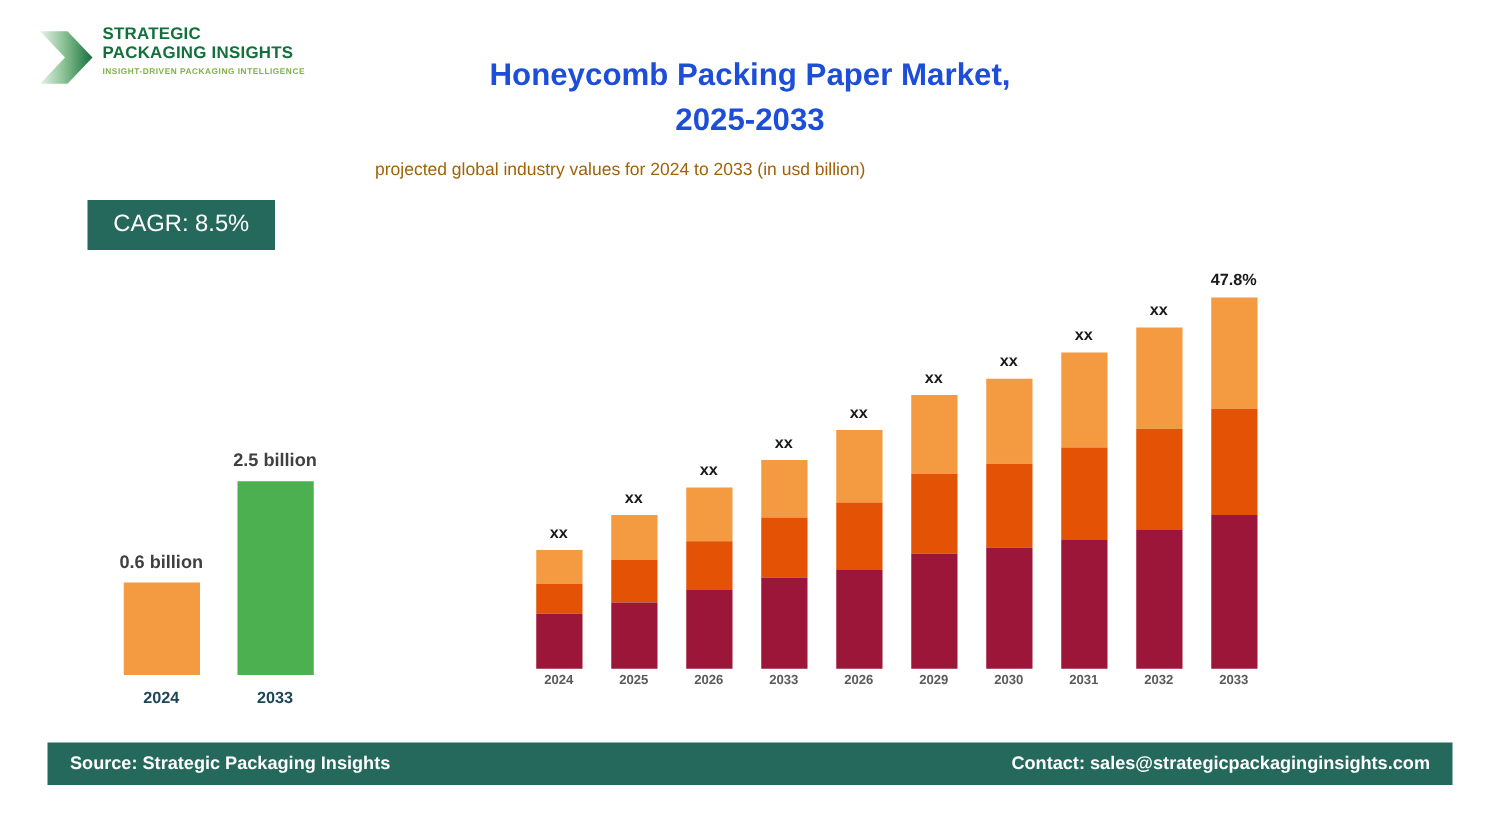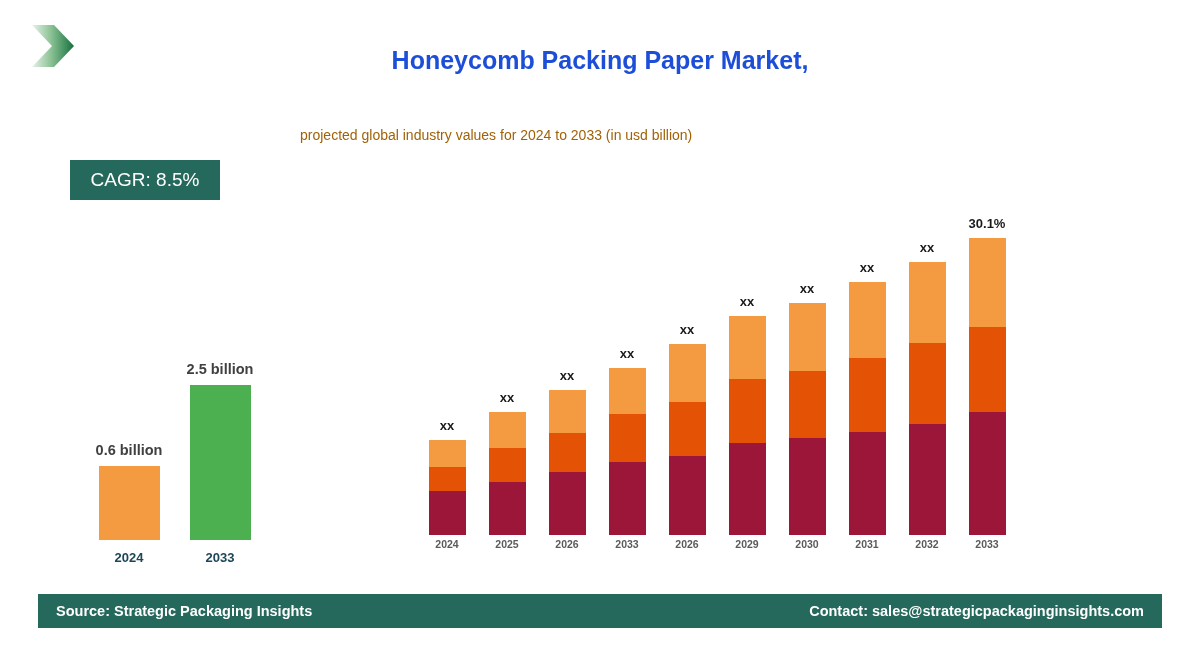--- a/index.html
+++ b/index.html
@@ -170,24 +170,30 @@
       <defs>
         <linearGradient id="chevGrad" x1="0" y1="0" x2="1" y2="0">
           <stop offset="0%" stop-color="#e8f2e9"></stop>
           <stop offset="45%" stop-color="#8cc295"></stop>
           <stop offset="100%" stop-color="#15703d"></stop>
         </linearGradient>
       </defs>
       <path d="M2 3 L24 3 L44 24 L24 45 L2 45 L22 24 Z" fill="url(#chevGrad)"></path>
     </svg>
   </div>
+  <div id="logo-text">
+    <div class="logo-line">STRATEGIC</div>
+    <div class="logo-line">PACKAGING INSIGHTS</div>
+    <div id="logo-tagline">INSIGHT-DRIVEN PACKAGING INTELLIGENCE</div>
+  </div>
 </div>
 
 <div id="title">
   <div>Honeycomb Packing Paper Market,</div>
+  <div>2025-2033</div>
 </div>
 <div id="subtitle">projected global industry values for 2024 to 2033 (in usd billion)</div>
 
 <div id="cagr-badge">
   <span>CAGR: 8.5%</span>
 </div>
 
 <div id="mini-chart">
     <div class="mini-col" style="left: 39px;">
       <div class="mini-value">0.6 billion</div>
@@ -277,21 +283,21 @@
     <div class="stack-col" style="left: 488px;">
       <div class="stack-label">xx</div>
       <div class="stack-bar">
         <div class="seg" style="height: 81.2638px; background: rgb(244, 154, 65);"></div>
         <div class="seg" style="height: 80.2964px; background: rgb(227, 82, 5);"></div>
         <div class="seg" style="height: 111.254px; background: rgb(155, 22, 57);"></div>
       </div>
       <div class="stack-year">2032</div>
     </div>
     <div class="stack-col" style="left: 548px;">
-      <div class="stack-label">30.1%</div>
+      <div class="stack-label">47.8%</div>
       <div class="stack-bar">
         <div class="seg" style="height: 89.0033px; background: rgb(244, 154, 65);"></div>
         <div class="seg" style="height: 85.1336px; background: rgb(227, 82, 5);"></div>
         <div class="seg" style="height: 122.863px; background: rgb(155, 22, 57);"></div>
       </div>
       <div class="stack-year">2033</div>
     </div>
   </div>
 
 <div id="footer">

